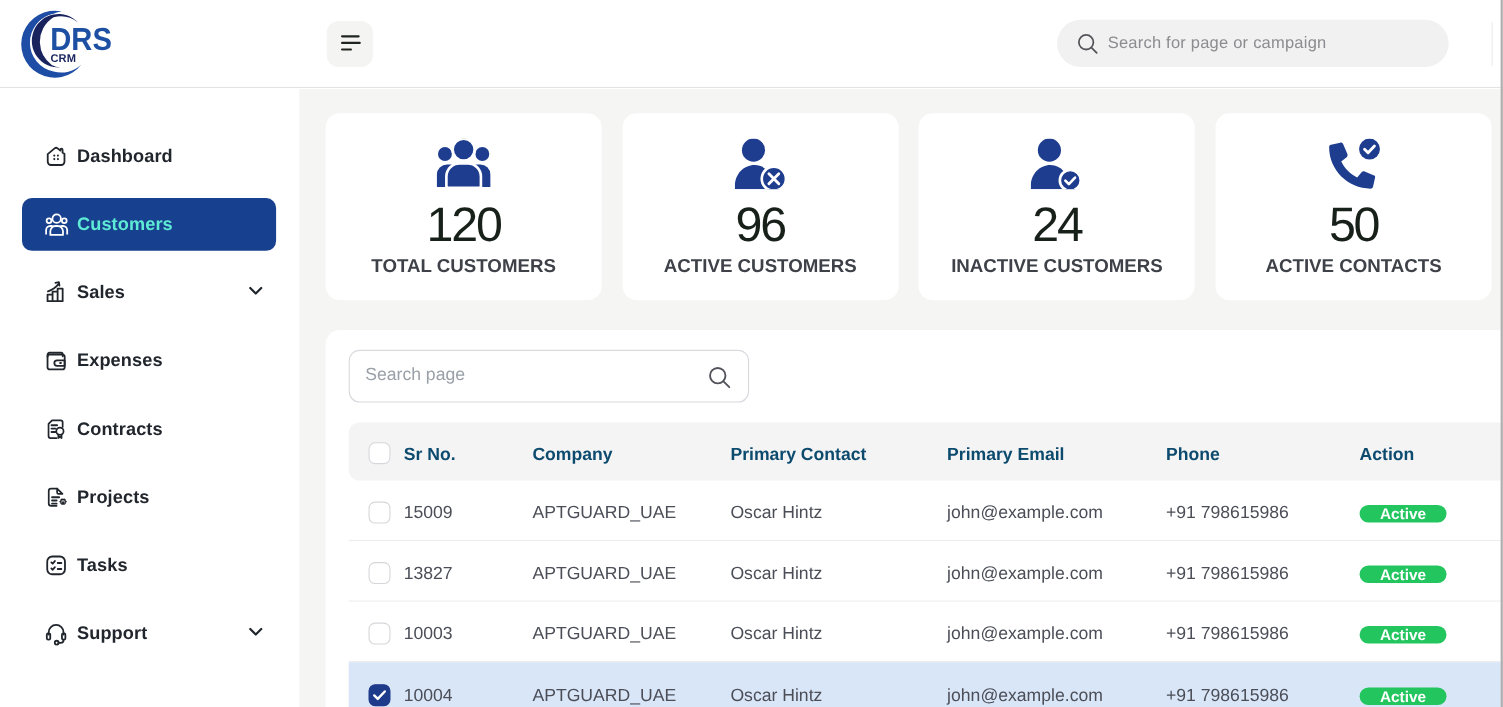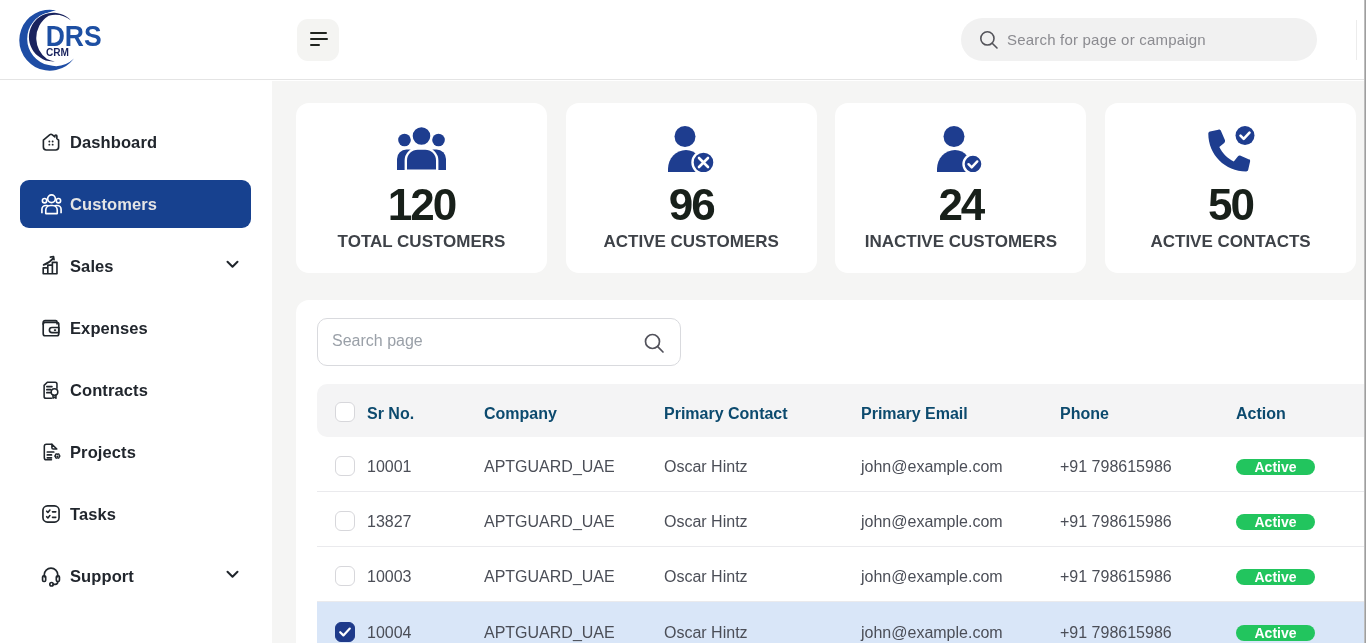--- a/index.html
+++ b/index.html
@@ -10,27 +10,27 @@
   .hamb i { position:absolute; left:13px; height:2.2px; background:#20241f; border-radius:2px; display:block; }
   .srch { position:absolute; left:961px; top:18px; width:356px; height:43px; background:#f1f1f1; border-radius:22px; }
   .srch span { position:absolute; left:46px; top:13px; font-size:15px; color:#8b8b90; letter-spacing:.2px; }
   .faintline { position:absolute; left:1356px; top:20px; width:1px; height:40px; background:#ececec; }
   .sidebar { position:absolute; left:0; top:92px; width:272px; height:562px; background:#fff; z-index:4; }
   .menu { padding-top:26px; }
   .mi { position:relative; width:231px; height:48px; margin:0 0 14px 20px; border-radius:9px; display:flex; align-items:center; }
   .mi svg.ic { position:absolute; left:20px; }
   .mi .lbl { position:absolute; left:50px; font-size:16.5px; font-weight:700; color:#21262d; letter-spacing:.1px; }
   .mi.active { background:#17418f; }
-  .mi.active .lbl { color:#e5e5e5; }
+  .mi.active .lbl { color:#5eead4; }
   .mi .chev { position:absolute; left:206px; top:17.5px; }
   .main { position:absolute; left:272px; top:81px; width:1094px; height:562px; background:#f5f5f4; }
   .cards { position:absolute; left:24px; top:22px; display:flex; gap:18.7px; }
   .card { width:251px; height:170px; background:#fff; border-radius:13px; text-align:center; }
   .card .cic { height:44px; margin-top:23px; display:flex; justify-content:center; }
-  .card .num { margin-top:13px; font-size:44px; font-weight:700; color:#18201a; letter-spacing:-2px; line-height:1; }
+  .card .num { margin-top:13px; font-size:44px; font-weight:400; color:#18201a; letter-spacing:-2px; line-height:1; }
   .card .cap { margin-top:5px; font-size:17px; font-weight:700; color:#3e4248; letter-spacing:0; }
   .panel { position:absolute; left:24px; top:219px; width:1070px; height:343px; background:#fff; border-radius:13px 0 0 0; }
   .sbox { position:absolute; left:21px; top:18px; width:364px; height:48px; border:1px solid #d9dade; border-radius:10px; background:#fff; }
   .sbox span { position:absolute; left:14px; top:13px; font-size:16px; color:#9aa0a8; }
   .sbox svg { position:absolute; right:14px; top:12px; }
   .tbl { position:absolute; left:21px; top:84px; width:1049px; }
   .thead { position:relative; height:52.5px; background:#f4f4f5; border-radius:10px 0 0 10px; }
   .trow { position:relative; height:55.3px; border-bottom:1px solid #eaeaed; background:#fff; }
   .trow.sel { background:#d9e6f8; border-bottom:none; }
   .cb { position:absolute; left:18px; top:50%; margin-top:-8px; width:20px; height:20px; background:#fff; border:1.4px solid #d7d7db; border-radius:6px; }
@@ -120,21 +120,21 @@
         <div class="cb"></div>
         <div class="hc c1">Sr No.</div>
         <div class="hc c2">Company</div>
         <div class="hc c3">Primary Contact</div>
         <div class="hc c4">Primary Email</div>
         <div class="hc c5">Phone</div>
         <div class="hc c6">Action</div>
       </div>
       <div class="trow">
         <div class="cb"></div>
-        <div class="tc c1">10001</div>
+        <div class="tc c1">15009</div>
         <div class="tc c2">APTGUARD_UAE</div>
         <div class="tc c3">Oscar Hintz</div>
         <div class="tc c4">john@example.com</div>
         <div class="tc c5">+91 798615986</div>
         <div class="c6">
             <div class="abtn">Active</div>
           </div>
       </div>
       <div class="trow">
         <div class="cb"></div>

